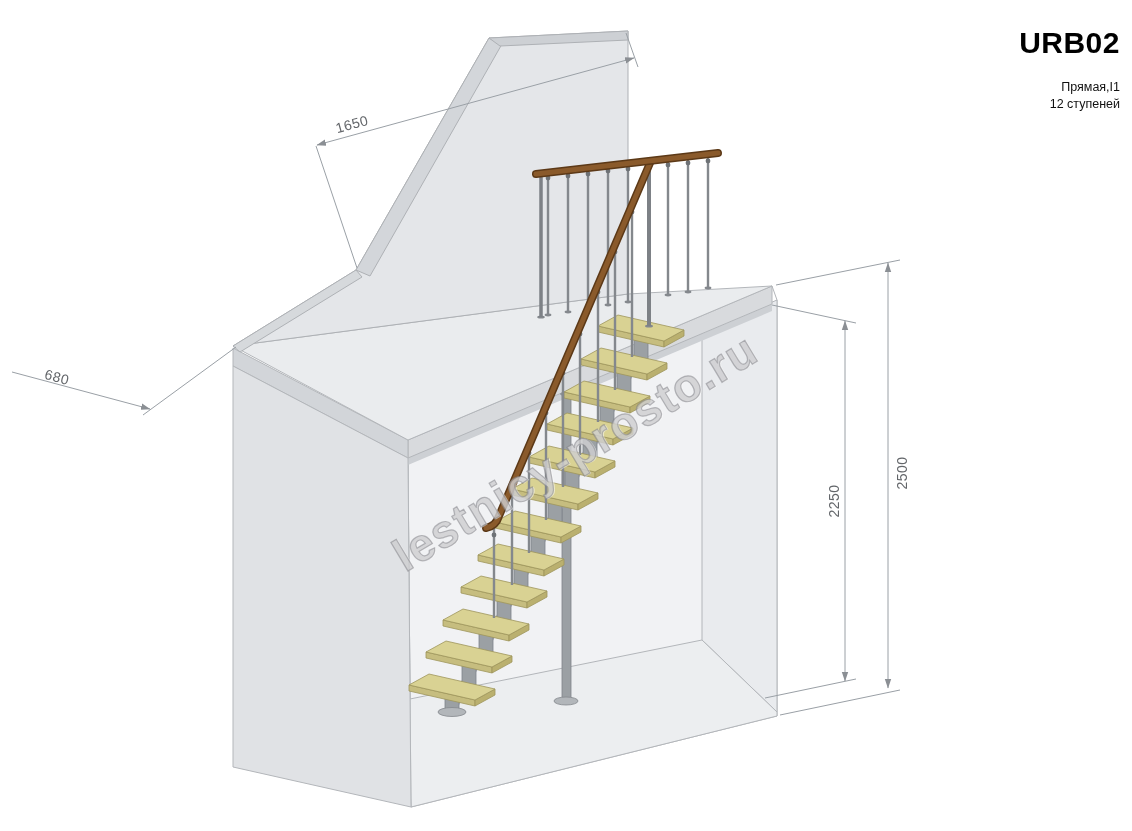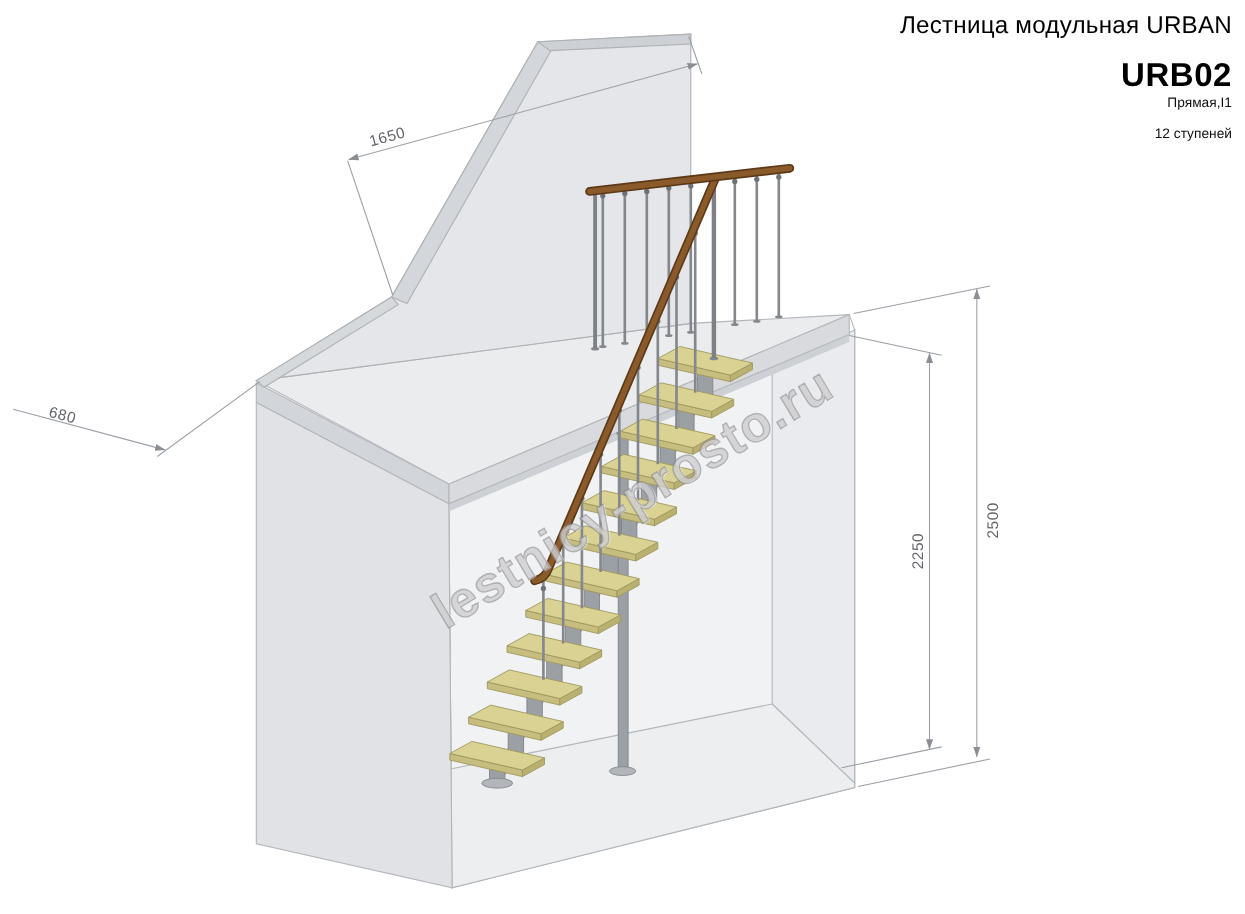--- a/index.html
+++ b/index.html
@@ -13,22 +13,22 @@
   }
   .scene{position:absolute;left:0;top:0;}
 
   
   .title-block{
     position:absolute;top:10px;right:12px;
     text-align:right;color:#000;
   }
   .title-line{font-size:22px;letter-spacing:.2px;}
   .title-model{font-size:30px;font-weight:bold;margin-top:16px;letter-spacing:.5px;}
-  .title-sub{font-size:12.5px;margin-top:14px;color:#111;}
-  .title-sub.first{margin-top:0;}
+  .title-sub{font-size:12.5px;margin-top:3px;color:#111;}
+  .title-sub.first{margin-top:20px;}
 
   
   .dim{
     position:absolute;
     font-size:14px;color:#63666a;letter-spacing:.5px;
     white-space:nowrap;
   }
   .dim-top  {left:352px;top:124px;transform:translate(-50%,-50%) rotate(-15.3deg);}
   .dim-left {left:57px; top:377px;transform:translate(-50%,-50%) rotate(15deg);}
   .dim-mid  {left:834px;top:501px;transform:translate(-50%,-50%) rotate(-90deg);}
@@ -266,19 +266,18 @@
   </svg>
 
   <div class="watermark">lestnicy-prosto.ru</div>
 
   <div class="dim dim-top">1650</div>
   <div class="dim dim-left">680</div>
   <div class="dim dim-mid">2250</div>
   <div class="dim dim-right">2500</div>
 
   <div class="title-block">
-    <div class="title-line">Лестница модульная URBAN</div>
     <div class="title-model">URB02</div>
     <div class="title-sub first">Прямая,I1</div>
     <div class="title-sub">12 ступеней</div>
   </div>
 
 </div>
 
 </body></html>

